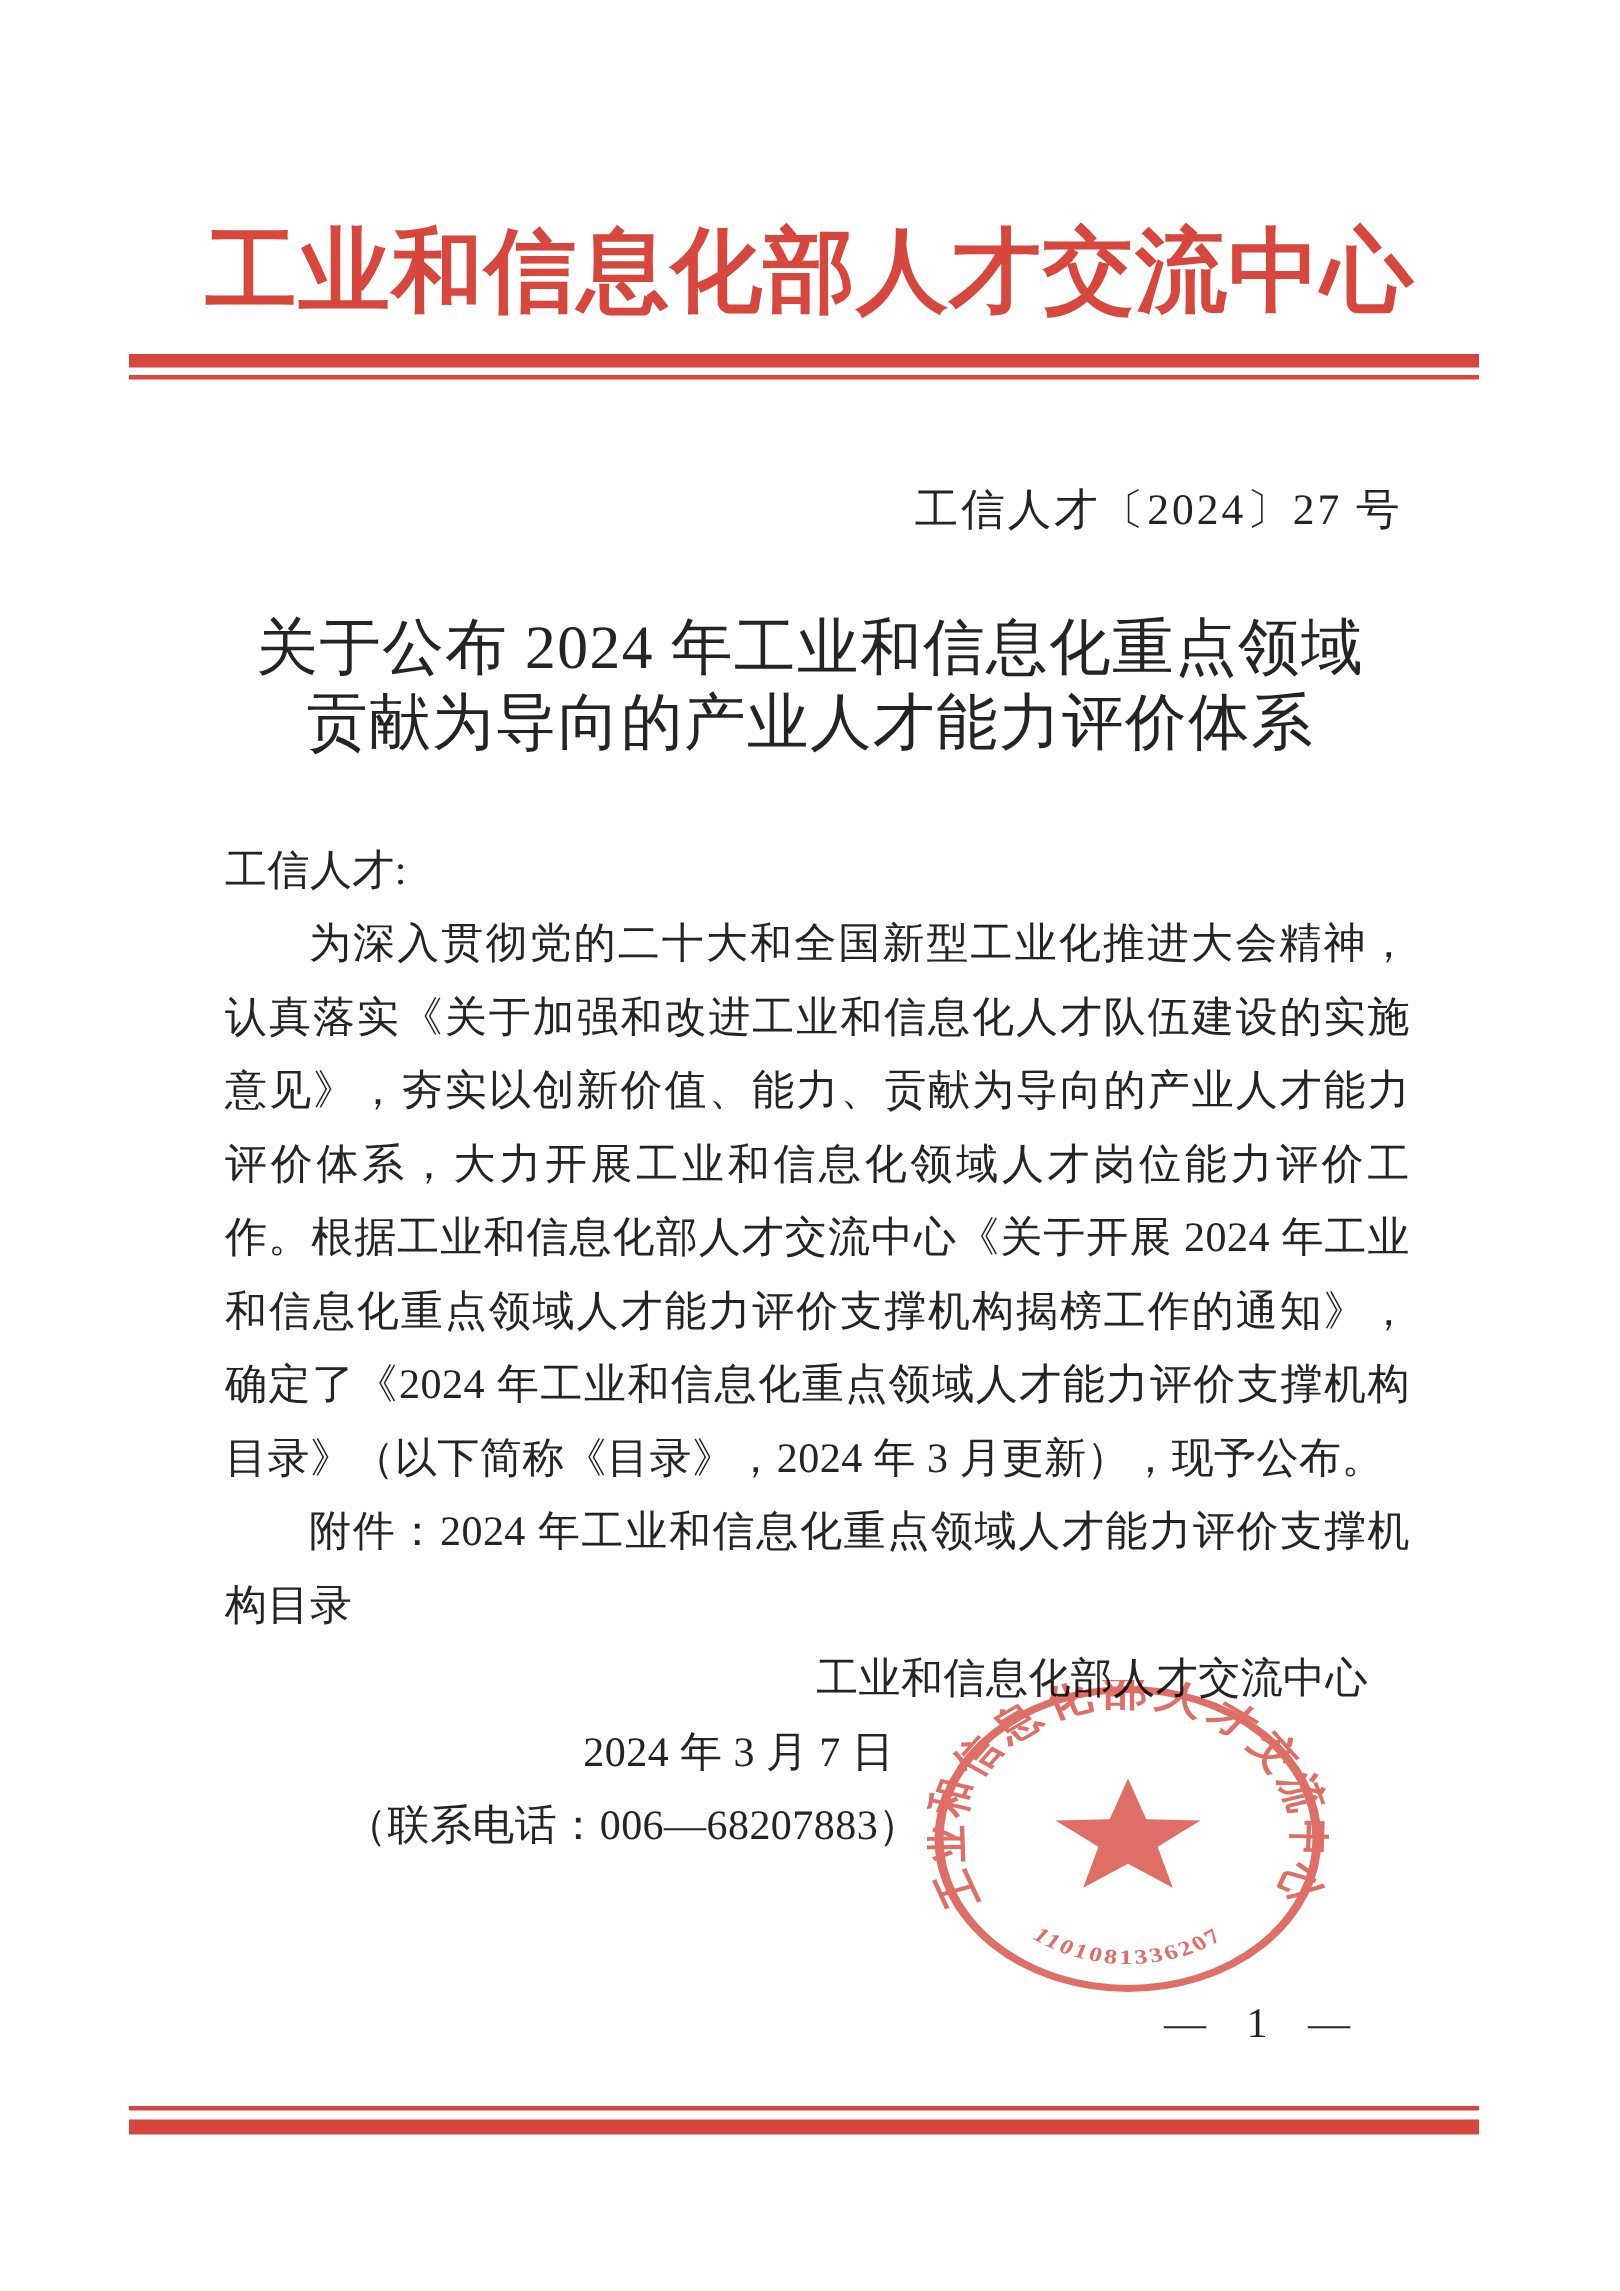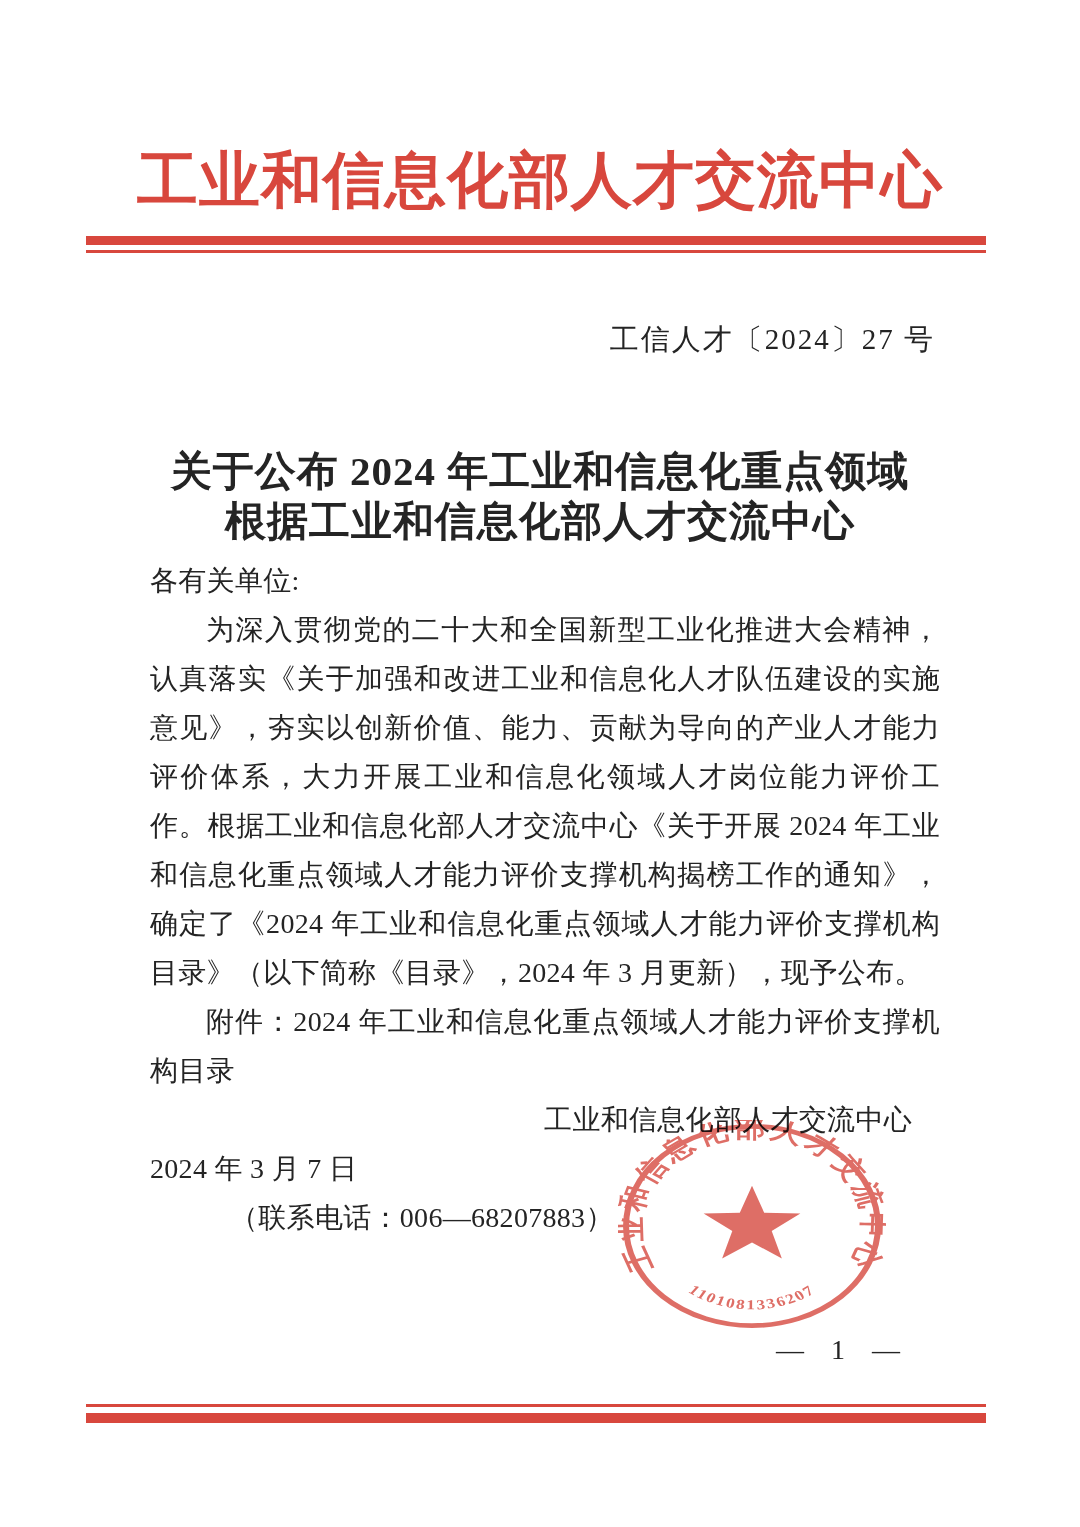--- a/index.html
+++ b/index.html
@@ -32,38 +32,37 @@
   .rule-bottom-thick{top:1413px;height:10px;}
   .doc-number{
     position:absolute;top:320px;right:145px;
     font-size:29px;
     letter-spacing:2px;
   }
   .doc-title{
     position:absolute;top:406px;left:0;right:0;
     text-align:center;
     font-size:41px;
-    font-weight:bold;
+    font-weight:normal;
     line-height:50px;
     letter-spacing:1px;
-    margin-top:40px;
   }
   .body-block{
     position:absolute;top:556px;left:150px;width:790px;
     font-size:28px;
     line-height:49px;
     letter-spacing:0.3px;
     text-align:justify;
     text-justify:inter-ideograph;
   }
   .body-block p{margin:0;}
   .indent{text-indent:2em;}
   .attachment{margin-top:56px;}
   .sig-org{text-align:right;padding-right:28px;}
-  .sig-date{text-align:left;padding-right:105px;}
+  .sig-date{text-align:center;padding-right:105px;}
   .contact{padding-left:80px;text-indent:0;}
   .page-number{
     position:absolute;top:1334px;right:180px;
     font-size:28px;
     word-spacing:20px;
     white-space:pre;
   }
   .seal{
     position:absolute;left:618px;top:1120px;
     width:268px;height:212px;
@@ -83,25 +82,25 @@
 
   <div class="org-title">工业和信息化部人才交流中心</div>
 
   <div class="rule rule-top-thick"></div>
   <div class="rule rule-top-thin"></div>
 
   <div class="doc-number">工信人才〔2024〕27 号</div>
 
   <div class="doc-title">
     <div>关于公布 2024 年工业和信息化重点领域</div>
-    <div>根据工业和信息化部人才交流中心</div>
+    <div>贡献为导向的产业人才能力评价体系</div>
   </div>
 
   <div class="body-block">
-    <p>各有关单位:</p>
+    <p>工信人才:</p>
     <p class="indent">为深入贯彻党的二十大和全国新型工业化推进大会精神，认真落实《关于加强和改进工业和信息化人才队伍建设的实施意见》，夯实以创新价值、能力、贡献为导向的产业人才能力评价体系，大力开展工业和信息化领域人才岗位能力评价工作。根据工业和信息化部人才交流中心《关于开展 2024 年工业和信息化重点领域人才能力评价支撑机构揭榜工作的通知》，确定了《2024 年工业和信息化重点领域人才能力评价支撑机构目录》（以下简称《目录》，2024 年 3 月更新），现予公布。</p>
     <p class="indent attachment">附件：2024 年工业和信息化重点领域人才能力评价支撑机构目录</p>
     <p class="sig-org">工业和信息化部人才交流中心</p>
     <p class="sig-date">2024 年 3 月 7 日</p>
     <p class="contact">（联系电话：006—68207883）</p>
   </div>
 
   <div class="page-number">— 1 —</div>
 
   <div class="rule rule-bottom-thin"></div>

